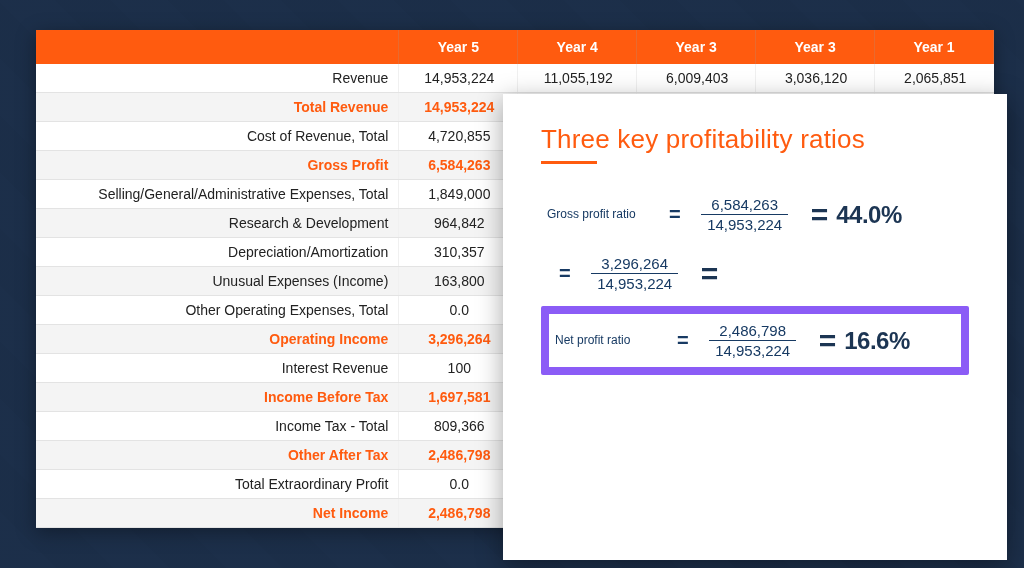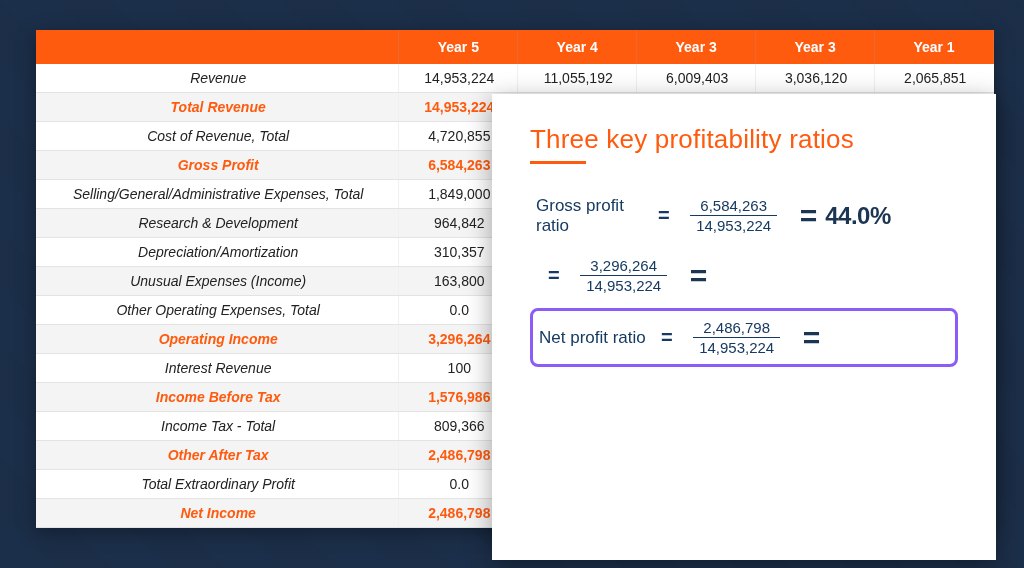--- a/index.html
+++ b/index.html
@@ -37,34 +37,34 @@
     text-align: center;
     border-right: 1px solid #e86a2f;
   }
   th:first-child { width: 360px; }
   th:not(:first-child) { width: 118px; }
   td {
     padding: 6px 10px 6px 12px;
     border-bottom: 1px solid #e3e3e3;
     white-space: nowrap;
   }
-  td:first-child { text-align: center; font-style: italic; }
+  td:first-child { text-align: right; }
   td:not(:first-child) {
     text-align: center;
     width: 118px;
     border-left: 1px solid #f0f0f0;
   }
   tr.alt td { background: #f4f4f4; }
   tr.bold td { font-weight: 700; color: #ff5b0f; }
 
   
   .card {
     position: absolute;
     top: 94px;
-    left: 492px;
+    left: 503px;
     width: 504px;
     height: 466px;
     background: #fff;
     box-shadow: 0 6px 24px rgba(0,0,0,0.35);
     padding: 30px 38px 30px 38px;
   }
   .card-title {
     font-size: 26px;
     font-weight: 400;
     color: #ff5b0f;
@@ -77,26 +77,26 @@
     background: #ff5b0f;
     margin-bottom: 24px;
   }
   .ratio {
     display: flex;
     align-items: center;
     padding: 8px 10px 8px 6px;
     margin-bottom: 6px;
   }
   .ratio.boxed {
-    border: 3px solid #8b5cf6;
-    border-radius: 8px;
+    border: 8px solid #8b5cf6;
+    border-radius: 2px;
   }
   .r-label {
     flex: 0 0 110px;
-    font-size: 17px;
+    font-size: 12px;
     color: #173a63;
     line-height: 1.15;
   }
   .eq {
     font-size: 20px;
     font-weight: 700;
     color: #173a63;
     margin: 0 12px;
   }
   .frac {
@@ -224,21 +224,21 @@
         <tr class="">
           <td>Interest Revenue</td>
           <td>100</td>
           <td></td>
           <td></td>
           <td></td>
           <td></td>
         </tr>
         <tr class="alt bold">
           <td>Income Before Tax</td>
-          <td>1,576,986</td>
+          <td>1,697,581</td>
           <td></td>
           <td></td>
           <td></td>
           <td></td>
         </tr>
         <tr class="">
           <td>Income Tax - Total</td>
           <td>809,366</td>
           <td></td>
           <td></td>
@@ -296,15 +296,16 @@
         <div class="eq2">=</div>
       </div>
       <div class="ratio boxed">
         <div class="r-label">Net profit ratio</div>
         <div class="eq">=</div>
         <div class="frac">
           <div class="num">2,486,798</div>
           <div class="den">14,953,224</div>
         </div>
         <div class="eq2">=</div>
+        <div class="pct">16.6%</div>
       </div>
     </div>
 </div>
 
 </body></html>

